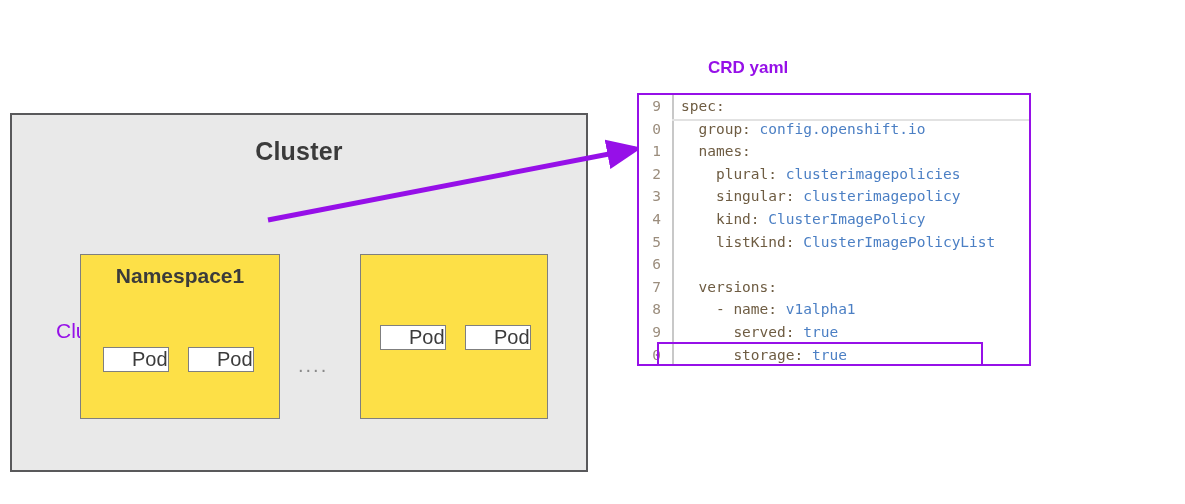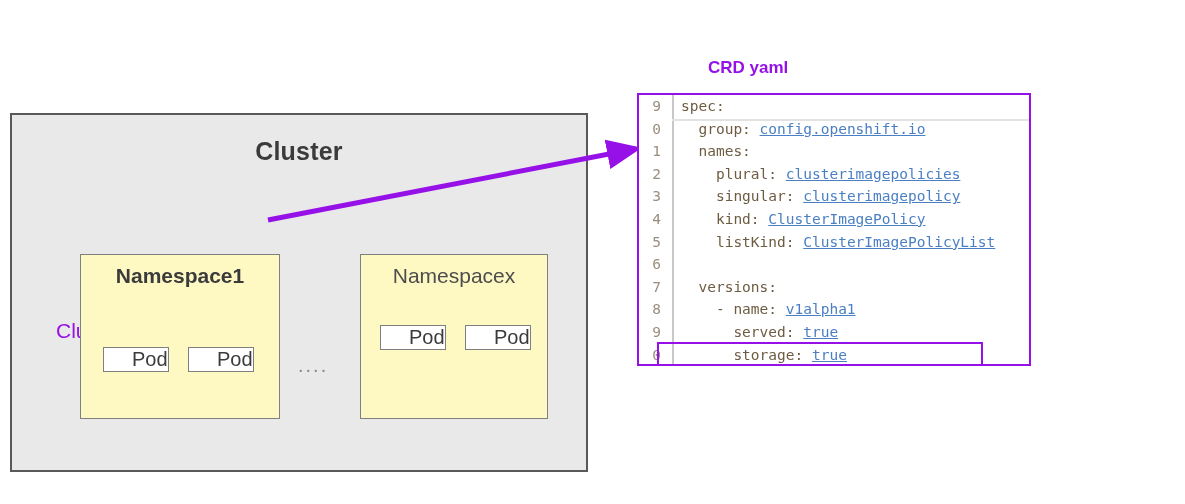--- a/index.html
+++ b/index.html
@@ -42,21 +42,21 @@
     left: 44px;
     top: 204px;
     font-size: 21px;
     color: #9610e8;
     white-space: nowrap;
   }
 
   
   .ns-box {
     position: absolute;
-    background: #fef9c3;
+    background: #fde047;
     border: 1.6px solid #7f7f7f;
     box-sizing: border-box;
   }
   #ns1-box  { left: 78px;  top: 252px; width: 200px; height: 165px; }
   #nsx-box  { left: 358px; top: 252px; width: 188px; height: 165px; }
 
   .ns-title {
     position: absolute;
     left: 0;
     top: 9px;
@@ -166,21 +166,21 @@
     text-align: right;
     color: #9b8d7d;
     font-size: 14.5px;
   }
   .line-code {
     position: absolute;
     left: 42px;
     top: 0;
   }
   .yk { color: #6e5c42; margin-top: 28px; }   
-  .yv { color: #4b7fc4; text-decoration: underline; }   
+  .yv { color: #4b7fc4; }   
 
   #scope-highlight {
     position: absolute;
     left: 18px;
     top: 247px;
     width: 326px;
     height: 26px;
     border: 2.2px solid #9610e8;
     box-sizing: border-box;
     pointer-events: none;
@@ -197,21 +197,20 @@
 
   <div id="ns1-box" class="ns-box" style="left:68px; top:139px;">
     <div id="ns1-title" class="ns-title">Namespace1</div>
     <div class="pod-box" style="left:22px; top:92px;">Pod</div>
     <div class="pod-box" style="left:107px; top:92px;">Pod</div>
   </div>
 
   <div id="ellipsis-between-namespaces" style="left:286px; top:239px;">....</div>
 
   <div id="nsx-box" class="ns-box" style="left:348px; top:139px;">
-    <div id="nsx-title" class="ns-title">Namespacex</div>
     <div class="pod-box" style="left:19px; top:70px;">Pod</div>
     <div class="pod-box" style="left:104px; top:70px;">Pod</div>
   </div>
 </div>
 
 <svg id="policy-arrow" viewBox="0 0 390 100" width="390" height="100">
   <defs>
     <marker id="arrow-head" markerWidth="7" markerHeight="7" refX="5.6" refY="3" orient="auto" markerUnits="strokeWidth">
       <path d="M0,0 L7,3 L0,6 z" fill="#9610e8"></path>
     </marker>

